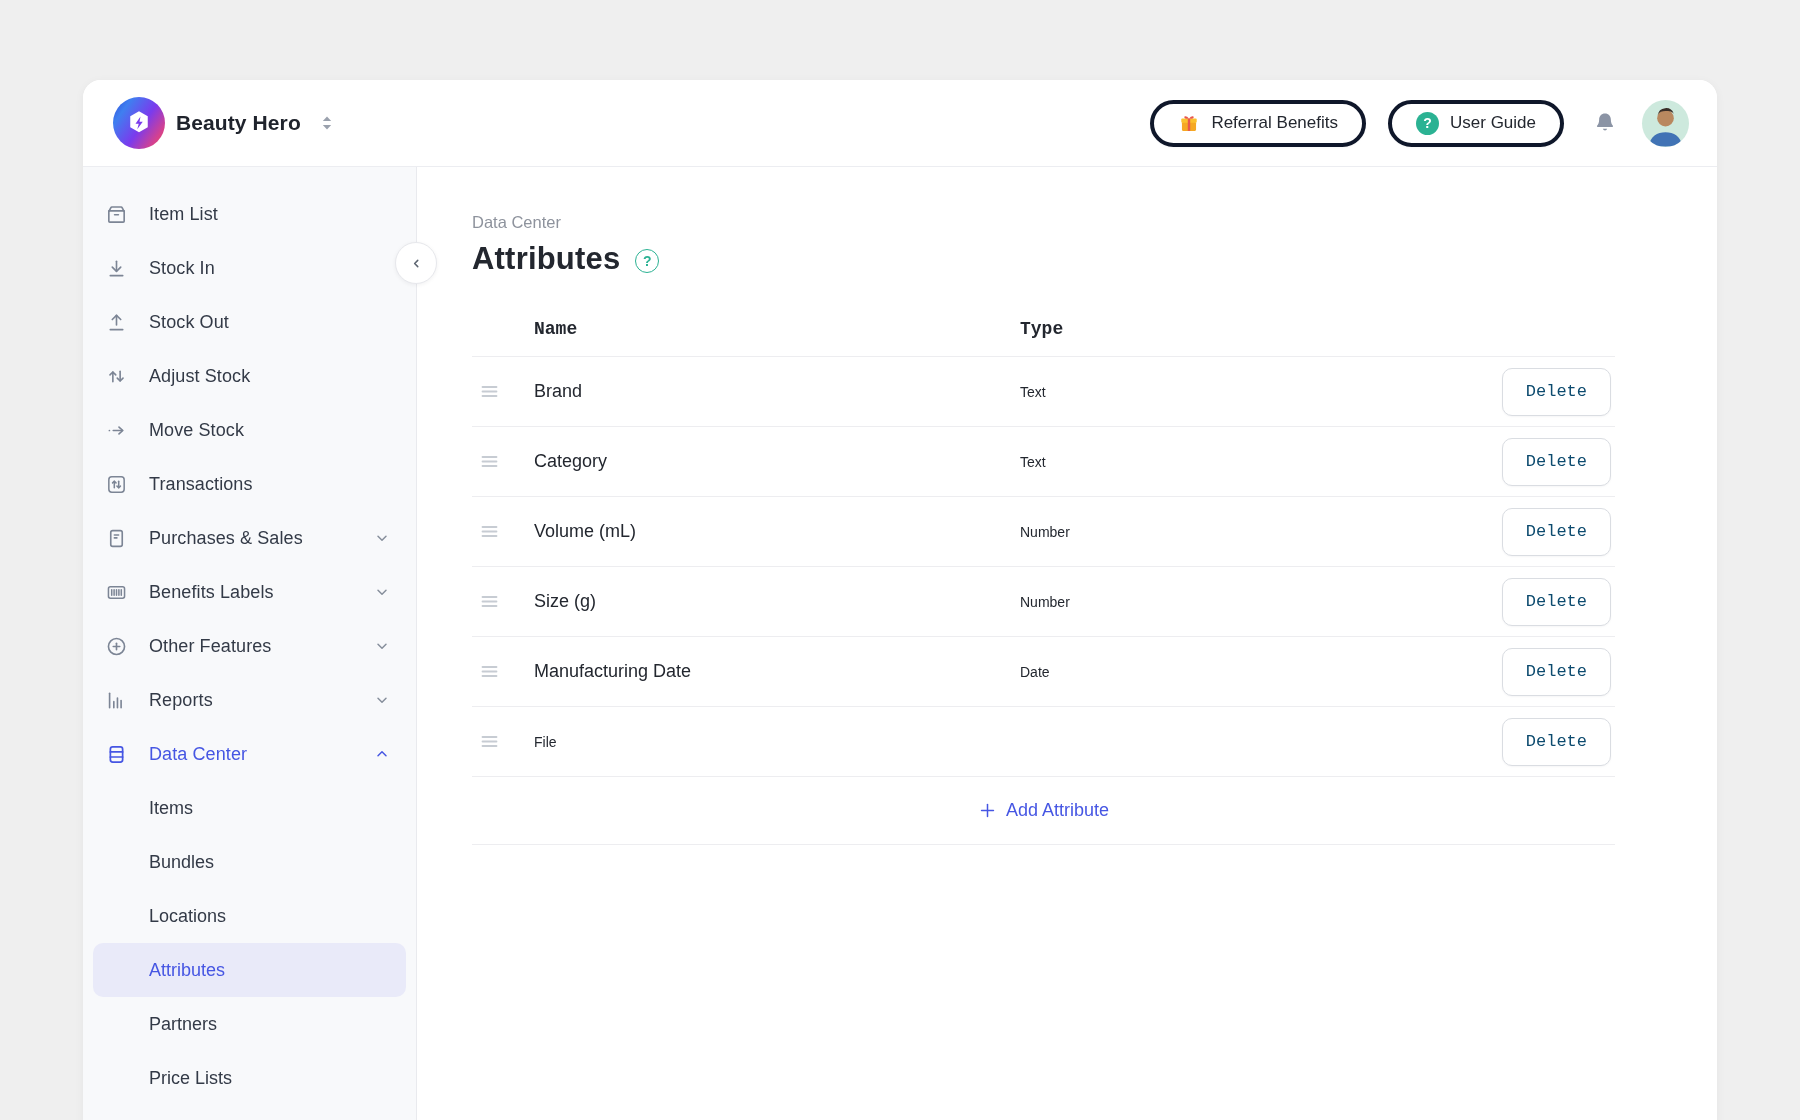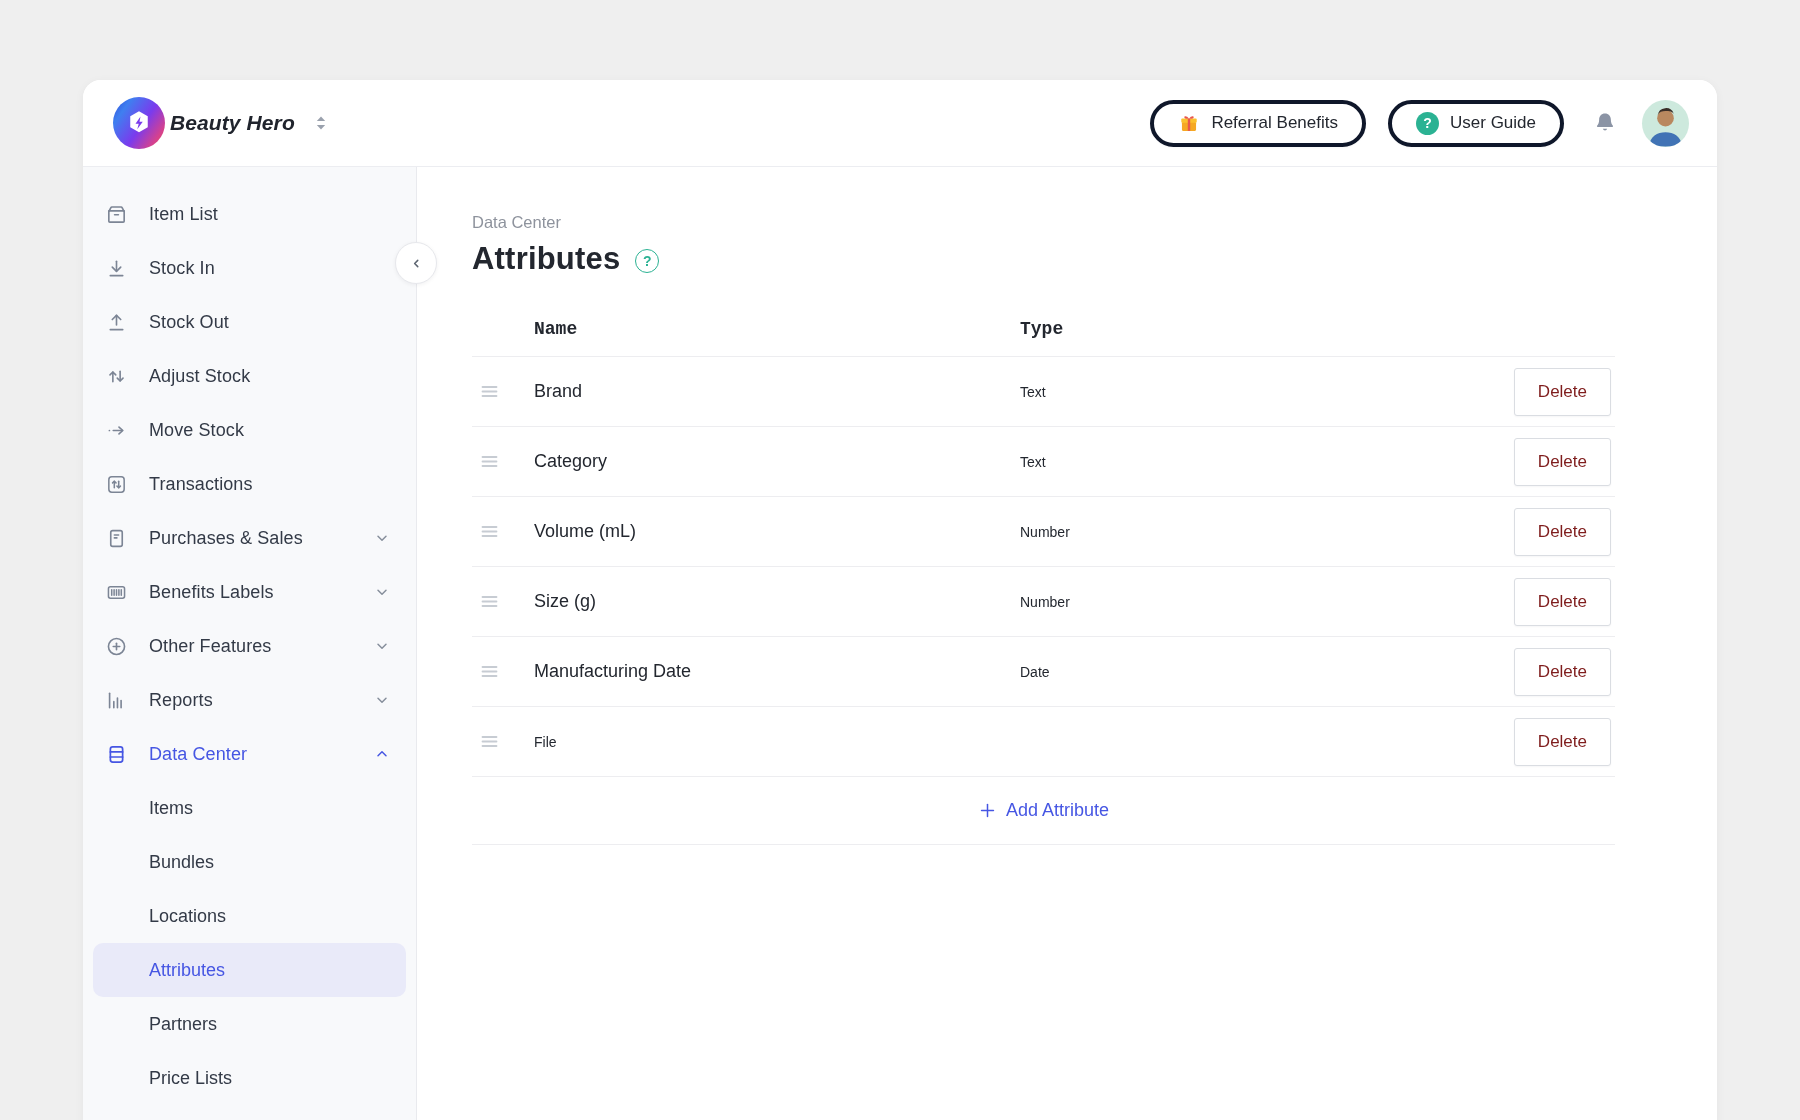--- a/index.html
+++ b/index.html
@@ -20,21 +20,21 @@
   .topbar {
     height:87px; flex:0 0 87px; display:flex; align-items:center;
     border-bottom:1px solid #ecedf1; padding:0 28px 0 30px;
     border-radius:18px 18px 0 0; background:#fff; position:relative; z-index:3;
   }
   .logo {
     width:52px; height:52px; border-radius:50%;
     background:linear-gradient(125deg,#2e49d8 0%,#3f7ff0 22%,#7a3bed 55%,#d5418f 82%,#e4504f 100%);
     display:flex; align-items:center; justify-content:center; flex:0 0 52px;
   }
-  .workspace-name { font-size:21px; font-weight:700; color:#20242d; margin-left:5px; letter-spacing:.1px;font-style:italic; }
+  .workspace-name { font-size:21px; font-weight:700; color:#20242d; margin-left:11px; letter-spacing:.1px; }
   .sorter { margin-left:18px; display:flex; align-items:center; cursor:pointer; }
   .topbar-right { margin-left:auto; display:flex; align-items:center; gap:22px; }
   .pill {
     height:47px; border:4px solid #0f172a; border-radius:24px; background:#fff;
     display:flex; align-items:center; gap:11px; padding:0 24px;
     font-size:17px; font-weight:500; color:#23272f; cursor:pointer;
     box-shadow:0 1px 2px rgba(20,24,40,.03);
   }
   .round-q {
     width:23px; height:23px; border-radius:50%; background:#2bb293; color:#fff;
@@ -85,22 +85,22 @@
   .attr-table { width:1143px; margin-top:24px; }
   .t-head { display:flex; align-items:center; height:56px; padding-left:62px; border-bottom:1px solid #ededf0;font-family:Liberation Mono, monospace; }
   .t-head .h-name { width:486px; font-size:18px; font-weight:700; color:#23272f; }
   .t-head .h-type { font-size:18px; font-weight:700; color:#23272f; }
   .t-row { display:flex; align-items:center; height:70px; border-bottom:1px solid #ededf0; }
   .t-row .drag { width:62px; display:flex; align-items:center; padding-left:9px; color:#c7ccd3; cursor:grab; }
   .t-row .c-name { width:486px; font-size:18px; color:#23272f; }
   .t-row .c-type { font-size:14px; color:#23272f; }
   .del-btn {
     margin-left:auto; margin-right:4px; height:48px; padding:0 23px;
-    background:#fff; border:1px solid #dadde2; border-radius:3px;
-    font-size:17px; color:#7f1d1d; font-family:Liberation Sans, sans-serif; cursor:pointer;
+    background:#fff; border:1px solid #dadde2; border-radius:10px;
+    font-size:17px; color:#0c4a6e; font-family:Liberation Mono, monospace; cursor:pointer;
     box-shadow:0 1px 2px rgba(20,24,40,.04);
   }
   .add-row {
     height:68px; display:flex; align-items:center; justify-content:center; gap:9px;
     border-bottom:1px solid #ededf0; color:#4656e3; cursor:pointer;
   }
   .add-row .add-lbl { font-size:18px; font-weight:500; }
 </style>
 </head>
 <body>

